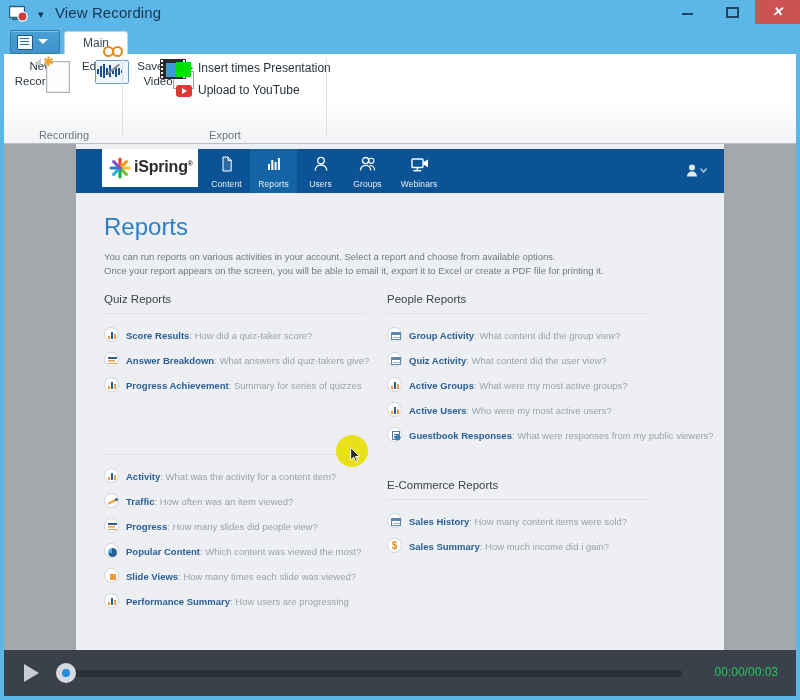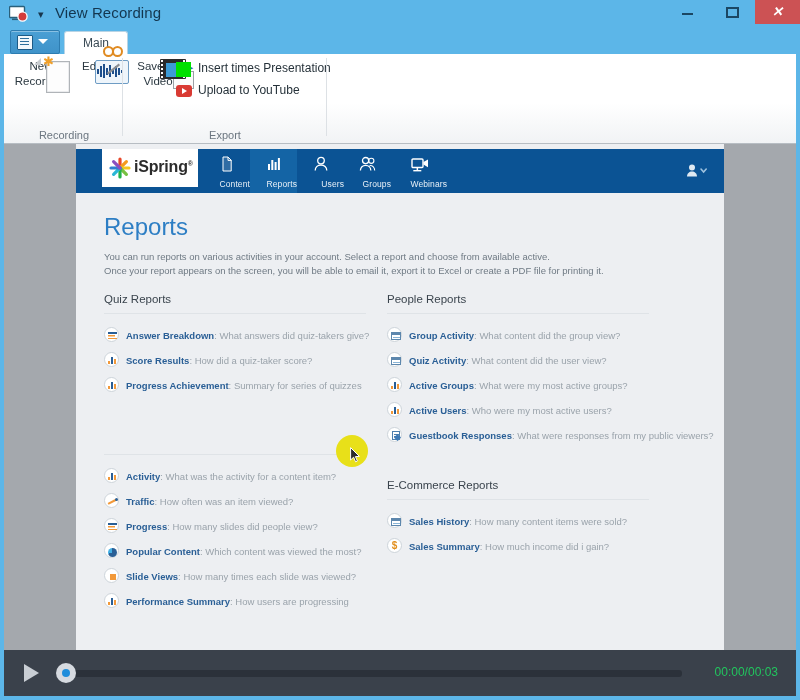--- a/index.html
+++ b/index.html
@@ -196,21 +196,21 @@
   }
   .logo .burst{
     position:absolute;left:7px;top:8px;width:22px;height:22px;
   }
   .logo .word{
     position:absolute;left:32px;top:9px;font-size:16px;color:#2b2b2b;
     font-family:"Liberation Sans",sans-serif;font-weight:600;letter-spacing:-.2px;
   }
   .logo .word sup{font-size:7px;vertical-align:super;}
   .navitem{
-    position:absolute;top:0;height:44px;width:47px;cursor:default;text-align:right;
+    position:absolute;top:0;height:44px;width:47px;cursor:default;text-align:center;
   }
   .navitem.active{background:#1464a5;}
   .navitem .nl{
     position:absolute;left:0;bottom:4px;width:100%;
     font-size:8.5px;color:#e8f0f7;letter-spacing:.1px;
   }
   .navitem .ni{
     position:absolute;left:50%;top:7px;transform:translateX(-50%);
     width:18px;height:16px;
   }
@@ -489,38 +489,38 @@
             <circle cx="8" cy="5.4" r="3" fill="#dfe9f2"></circle>
             <path d="M3 14.6c0-3 2.3-5 5-5s5 2 5 5z" fill="#dfe9f2"></path>
             <path d="M17 7l2.6 3L22.2 7" fill="none" stroke="#9fc2de" stroke-width="1.6" stroke-linecap="round"></path>
           </svg>
         </div>
       </div>
 
       <div class="pbody">
         <div class="ptitle">Reports</div>
         <div class="pintro">
-          <div>You can run reports on various activities in your account. Select a report and choose from available active.</div>
+          <div>You can run reports on various activities in your account. Select a report and choose from available options.</div>
           <div>Once your report appears on the screen, you will be able to email it, export it to Excel or create a PDF file for printing it.</div>
         </div>
 
         <div class="col left" style="top:100px;" id="sect-0">
             <div class="sect-title">Quiz Reports</div>
             <div class="sect-rule"></div>
             <div class="rrow">
               <span class="ricon">
+                <span class="g-bars"></span>
+              </span>
+              <span class="rtxt"><b>Score Results</b>: How did a quiz-taker score?</span>
+            </div>
+            <div class="rrow">
+              <span class="ricon">
                 <span class="g-list"></span>
               </span>
               <span class="rtxt"><b>Answer Breakdown</b>: What answers did quiz-takers give?</span>
-            </div>
-            <div class="rrow">
-              <span class="ricon">
-                <span class="g-bars"></span>
-              </span>
-              <span class="rtxt"><b>Score Results</b>: How did a quiz-taker score?</span>
             </div>
             <div class="rrow">
               <span class="ricon">
                 <span class="g-bars"></span>
               </span>
               <span class="rtxt"><b>Progress Achievement</b>: Summary for series of quizzes</span>
             </div>
           </div>
         <div class="col left" style="top:261px;" id="sect-1">
             <div class="sect-rule"></div>

